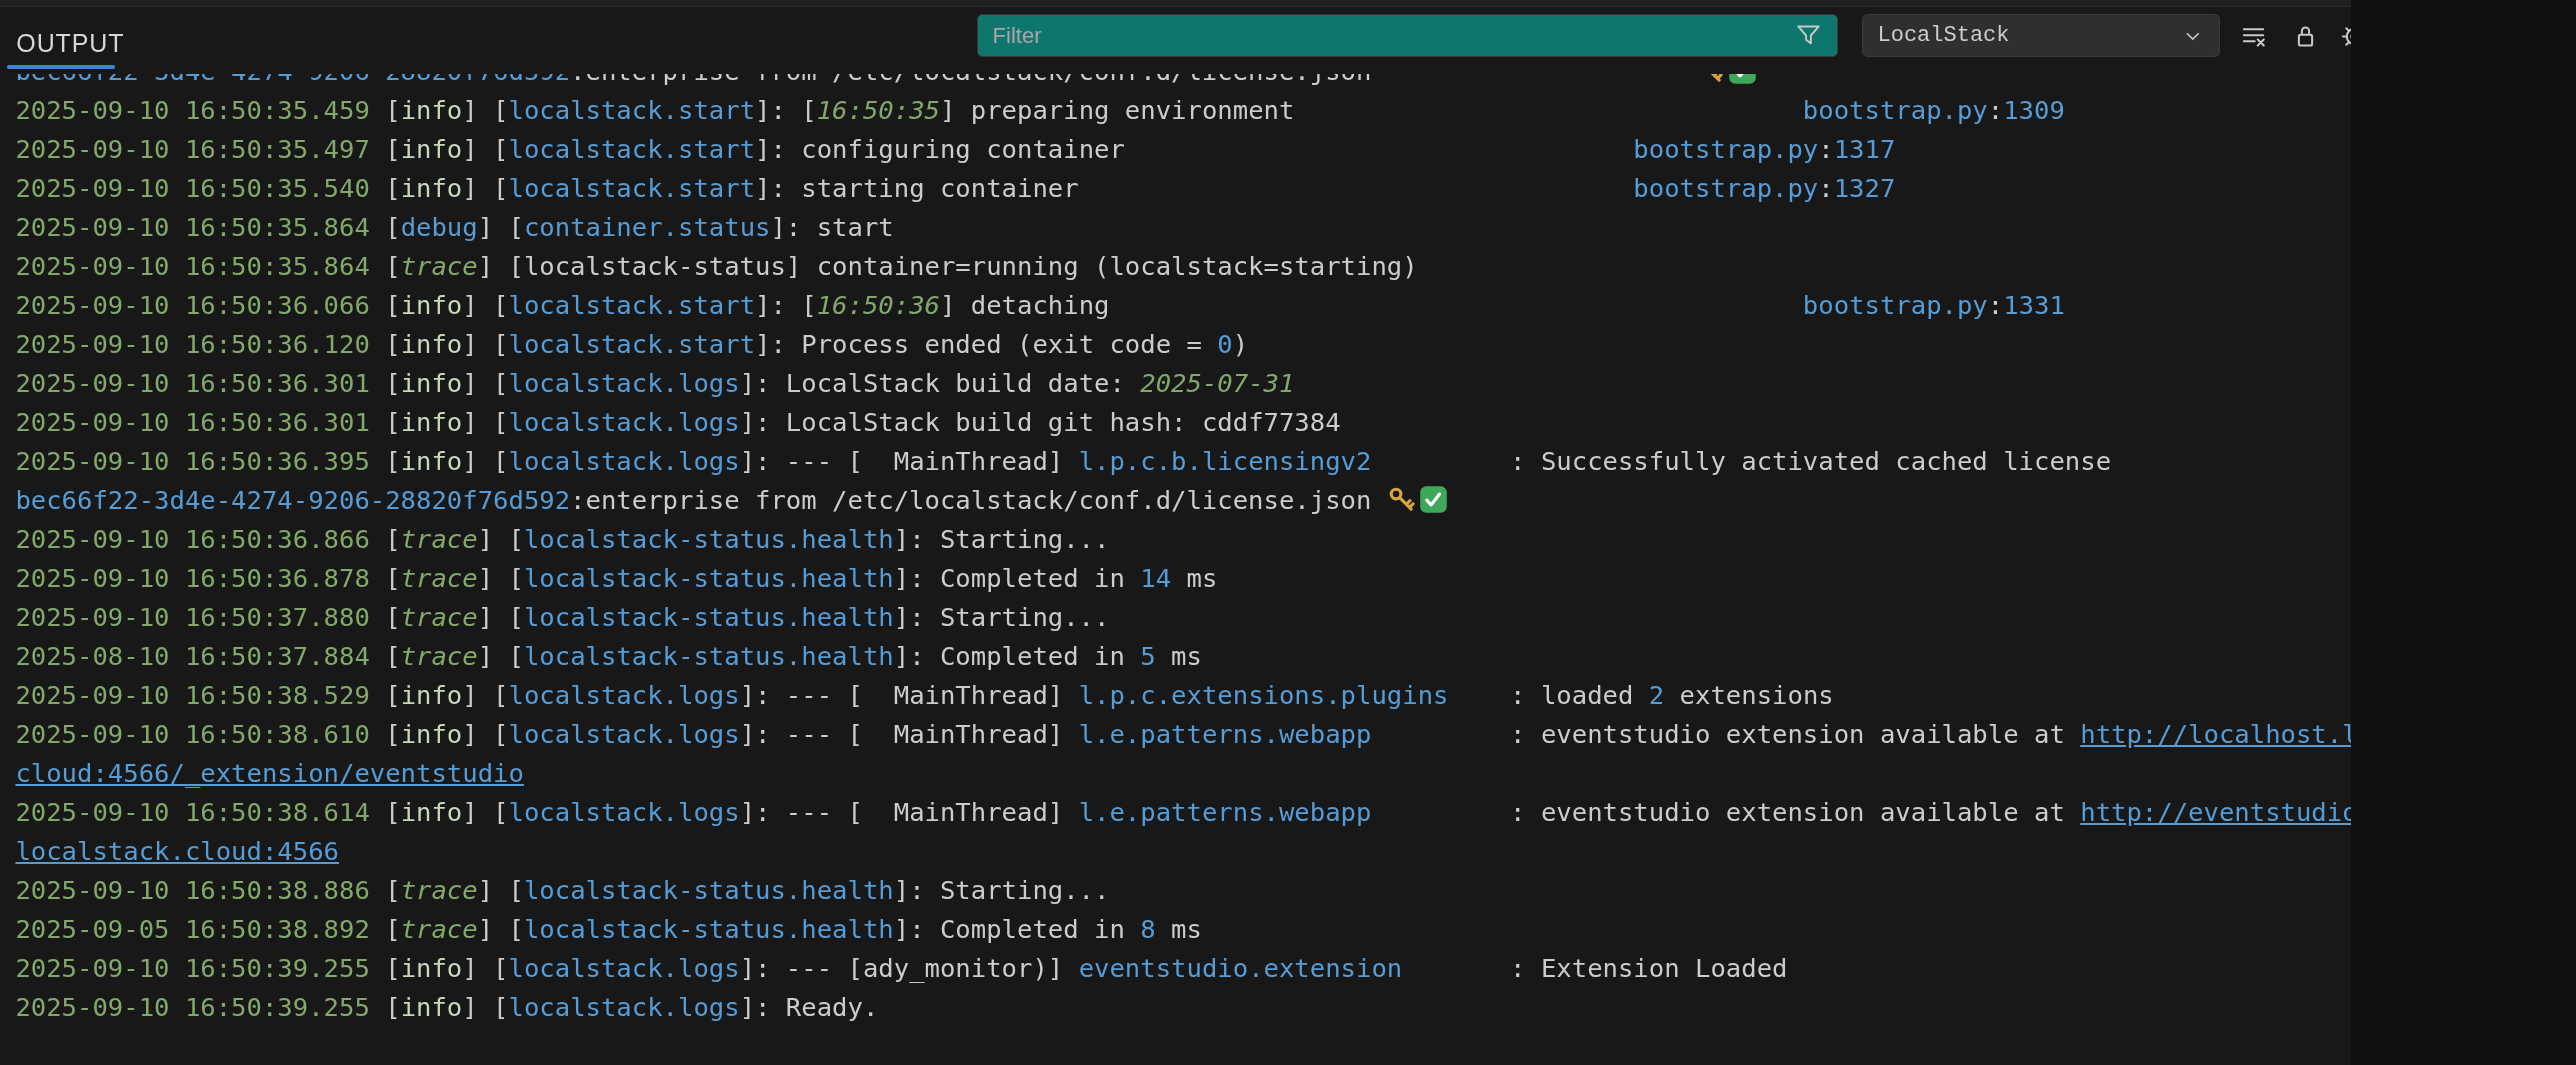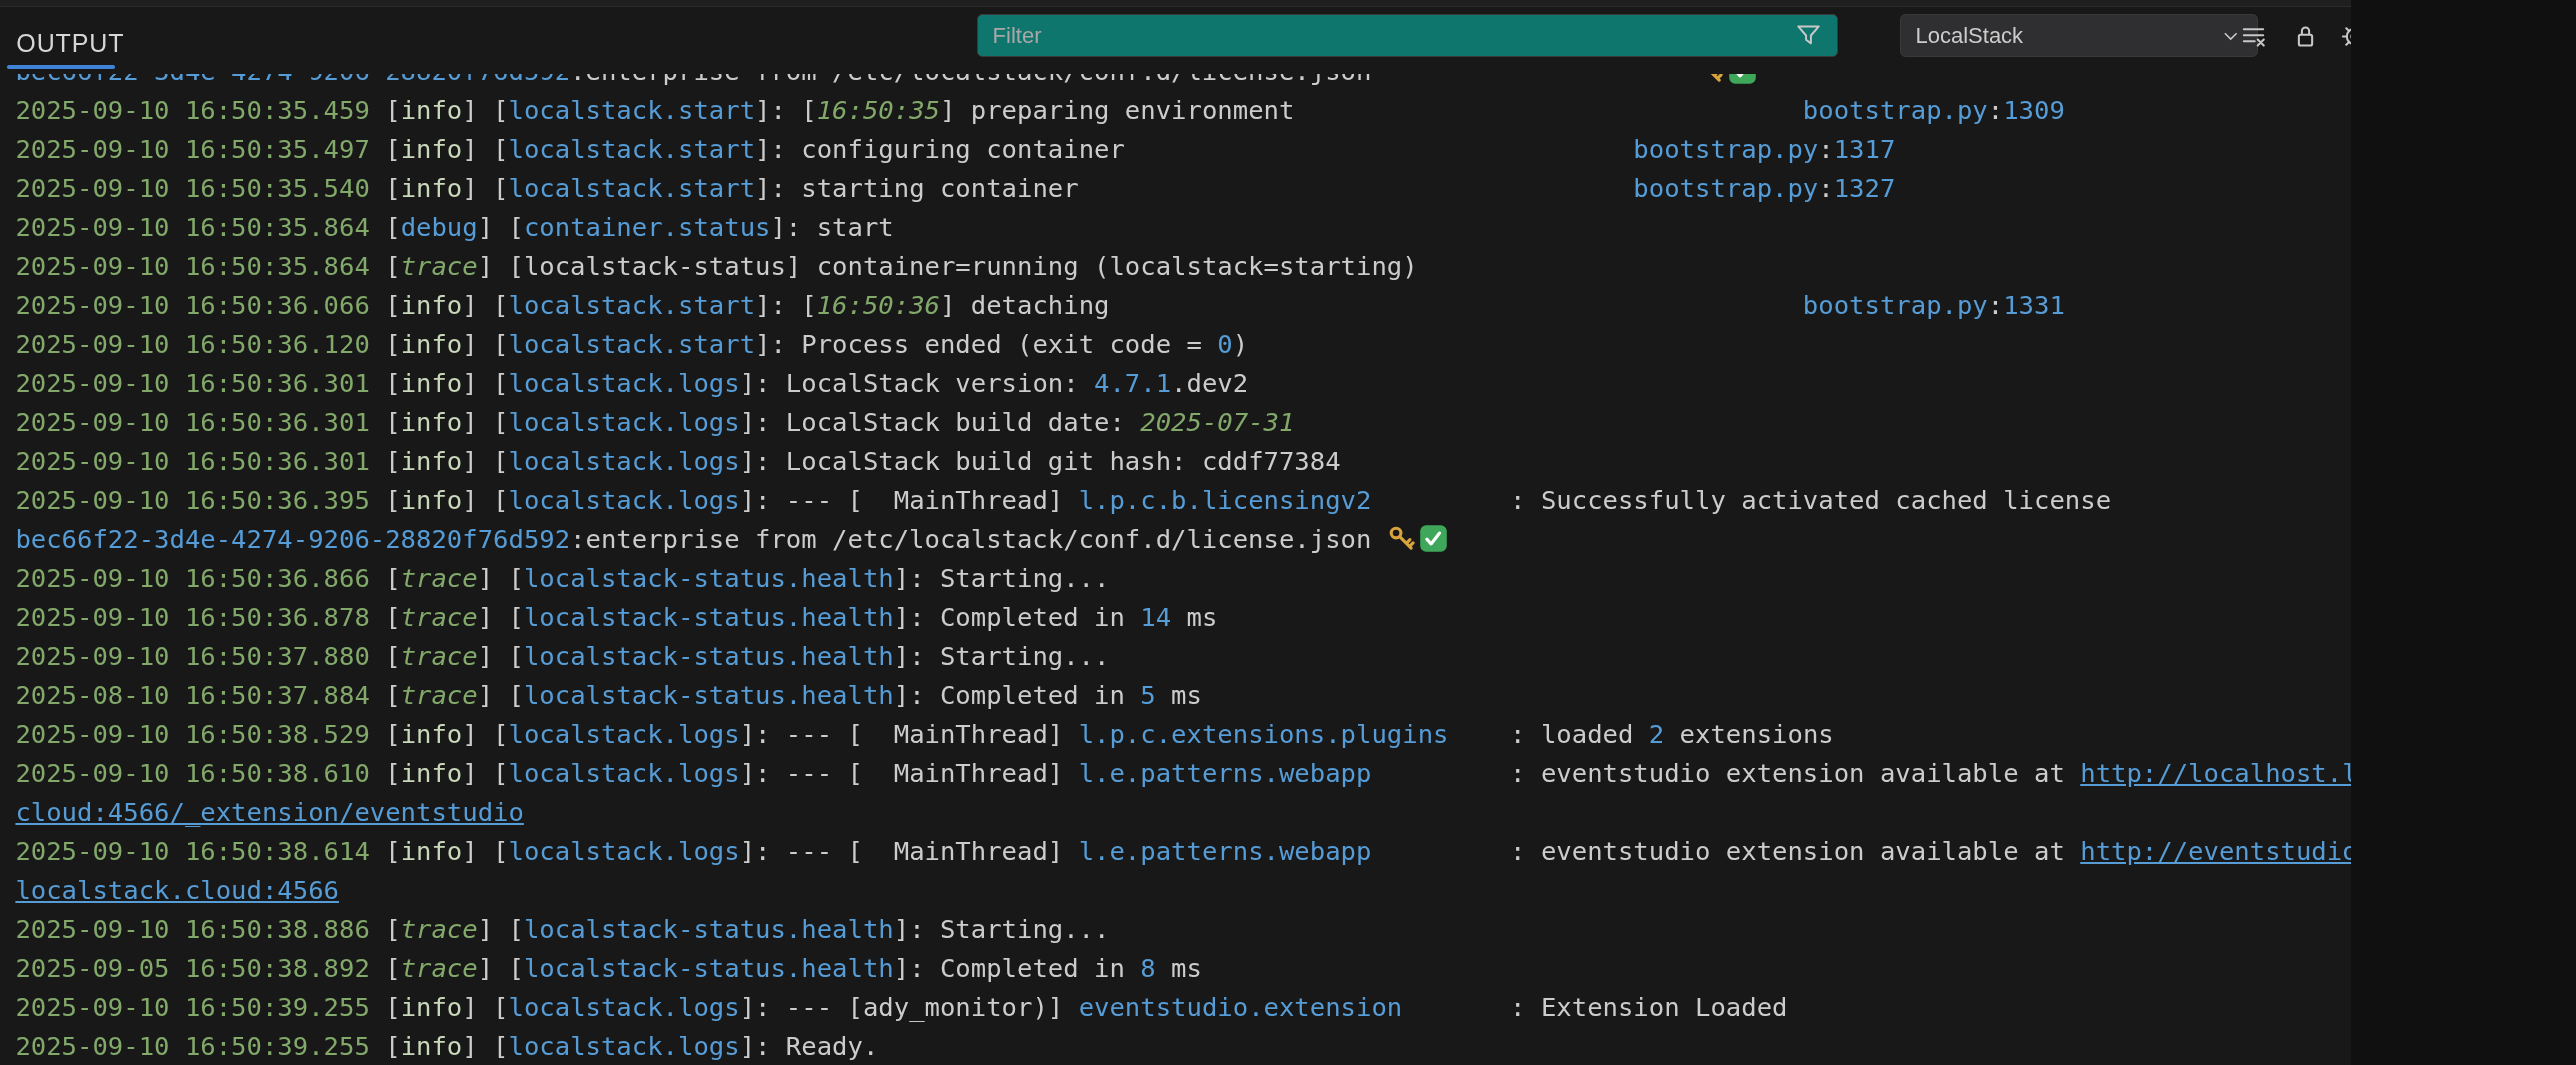--- a/index.html
+++ b/index.html
@@ -9,23 +9,23 @@
   .top-strip{position:absolute;left:0;top:0;width:100%;height:7.2px;background:#1f1f1f;border-bottom:0.9px solid #2a2a2a;box-sizing:border-box;}
   
   .panel-header{position:absolute;left:0;top:7.2px;width:100%;height:67px;background:var(--bg,#181818);z-index:5;}
   .tab{position:absolute;left:16.3px;top:22px;font-size:25px;letter-spacing:0.9px;color:#d6d6d6;cursor:pointer;}
   .tab-underline{position:absolute;left:7.2px;top:58px;width:108px;height:3.6px;background:var(--accent,#3f83d8);border-radius:1.8px;}
   .filter-box{position:absolute;left:977px;top:7.2px;width:861px;height:43px;background:#0f766e;border:0.9px solid #3a3a3a;
               border-radius:5.4px;box-sizing:border-box;display:flex;align-items:center;padding:0 12.6px;}
   .filter-box input{flex:1;background:transparent;border:none;outline:none;color:#cccccc;font-size:22px;
                     font-family:"Liberation Sans",sans-serif;}
   .filter-box input::placeholder{color:#a8a8a8;opacity:1;}
-  .combo{position:absolute;left:1900px;top:7.2px;width:358px;height:43px;background:#2f2f31;border:0.9px solid #3a3a3a;
+  .combo{position:absolute;left:1862px;top:7.2px;width:358px;height:43px;background:#2f2f31;border:0.9px solid #3a3a3a;
          border-radius:5.4px;box-sizing:border-box;display:flex;align-items:center;justify-content:space-between;
-         padding:0 14.5px;color:#cccccc;font-size:22px;cursor:pointer;}
+         padding:0 14.5px;color:#cccccc;font-size:22px;cursor:pointer;font-family:Liberation Mono, monospace;}
   .hicon{position:absolute;top:12.6px;width:33px;height:33px;display:flex;align-items:center;justify-content:center;cursor:pointer;}
   .hicon svg{width:29px;height:29px;}
   .vdivider{position:absolute;top:16.3px;width:0.9px;height:27px;background:#4a4a4a;}
   
   .log-viewport{position:absolute;left:0;top:74px;right:0;bottom:0;overflow:hidden;}
   .log-content{margin-top:-22px;padding-left:15.4px;
                font-family:"DejaVu Sans Mono","Liberation Mono",monospace;font-size:25.6px;line-height:39px;}
   .line{white-space:pre;}
   .c-date{color:var(--green,#82a96a);}
   .c-green{color:var(--green,#82a96a);font-style:italic;}
@@ -113,21 +113,20 @@
               <rect x="1" y="1" width="22" height="22" rx="5" fill="#3fa75a"></rect>
               <path d="M6.5 12.5l3.5 4 7-9" fill="none" stroke="#ffffff" stroke-width="2.6" stroke-linecap="round" stroke-linejoin="round"></path>
             </svg></span></div>
         <div class="line"><span class="c-date">2025-09-10 16:50:35.459 </span><span class="c-text">[</span><span class="c-info">info</span><span class="c-text">] [</span><span class="c-blue">localstack.start</span><span class="c-text">]: [</span><span class="c-green">16:50:35</span><span class="c-text">] preparing environment                                 </span><span class="c-blue">bootstrap.py</span><span class="c-text">:</span><span class="c-blue">1309</span></div>
         <div class="line"><span class="c-date">2025-09-10 16:50:35.497 </span><span class="c-text">[</span><span class="c-info">info</span><span class="c-text">] [</span><span class="c-blue">localstack.start</span><span class="c-text">]: configuring container                                 </span><span class="c-blue">bootstrap.py</span><span class="c-text">:</span><span class="c-blue">1317</span></div>
         <div class="line"><span class="c-date">2025-09-10 16:50:35.540 </span><span class="c-text">[</span><span class="c-info">info</span><span class="c-text">] [</span><span class="c-blue">localstack.start</span><span class="c-text">]: starting container                                    </span><span class="c-blue">bootstrap.py</span><span class="c-text">:</span><span class="c-blue">1327</span></div>
         <div class="line"><span class="c-date">2025-09-10 16:50:35.864 </span><span class="c-text">[</span><span class="c-blue">debug</span><span class="c-text">] [</span><span class="c-blue">container.status</span><span class="c-text">]: start</span></div>
         <div class="line"><span class="c-date">2025-09-10 16:50:35.864 </span><span class="c-text">[</span><span class="c-green">trace</span><span class="c-text">] [localstack-status] container=running (localstack=starting)</span></div>
         <div class="line"><span class="c-date">2025-09-10 16:50:36.066 </span><span class="c-text">[</span><span class="c-info">info</span><span class="c-text">] [</span><span class="c-blue">localstack.start</span><span class="c-text">]: [</span><span class="c-green">16:50:36</span><span class="c-text">] detaching                                             </span><span class="c-blue">bootstrap.py</span><span class="c-text">:</span><span class="c-blue">1331</span></div>
         <div class="line"><span class="c-date">2025-09-10 16:50:36.120 </span><span class="c-text">[</span><span class="c-info">info</span><span class="c-text">] [</span><span class="c-blue">localstack.start</span><span class="c-text">]: Process ended (exit code = </span><span class="c-blue">0</span><span class="c-text">)</span></div>
-        <div class="line"><span class="c-date">2025-09-10 16:50:36.301 </span><span class="c-text">[</span><span class="c-info">info</span><span class="c-text">] [</span><span class="c-blue">localstack.logs</span><span class="c-text">]: LocalStack version: </span><span class="c-blue">4.7.1</span><span class="c-text">.dev2</span></div>
         <div class="line"><span class="c-date">2025-09-10 16:50:36.301 </span><span class="c-text">[</span><span class="c-info">info</span><span class="c-text">] [</span><span class="c-blue">localstack.logs</span><span class="c-text">]: LocalStack build date: </span><span class="c-green">2025-07-31</span></div>
         <div class="line"><span class="c-date">2025-09-10 16:50:36.301 </span><span class="c-text">[</span><span class="c-info">info</span><span class="c-text">] [</span><span class="c-blue">localstack.logs</span><span class="c-text">]: LocalStack build git hash: cddf77384</span></div>
         <div class="line"><span class="c-date">2025-09-10 16:50:36.395 </span><span class="c-text">[</span><span class="c-info">info</span><span class="c-text">] [</span><span class="c-blue">localstack.logs</span><span class="c-text">]: --- [  MainThread] </span><span class="c-blue">l.p.c.b.licensingv2</span><span class="c-text">         : Successfully activated cached license</span></div>
         <div class="line"><span class="c-blue">bec66f22-3d4e-4274-9206-28820f76d592</span><span class="c-text">:enterprise from /etc/localstack/conf.d/license.json </span><span class="emoji"><svg viewBox="0 0 24 24" fill="none" stroke="#d9a43c" stroke-width="2.6" stroke-linecap="round">
               <circle cx="7.5" cy="7.5" r="4"></circle>
               <path d="M10.5 10.5L20 20M16 16l3-3M18.6 18.6l3-3"></path>
             </svg></span><span class="emoji"><svg viewBox="0 0 24 24">
               <rect x="1" y="1" width="22" height="22" rx="5" fill="#3fa75a"></rect>
               <path d="M6.5 12.5l3.5 4 7-9" fill="none" stroke="#ffffff" stroke-width="2.6" stroke-linecap="round" stroke-linejoin="round"></path>
             </svg></span></div>

